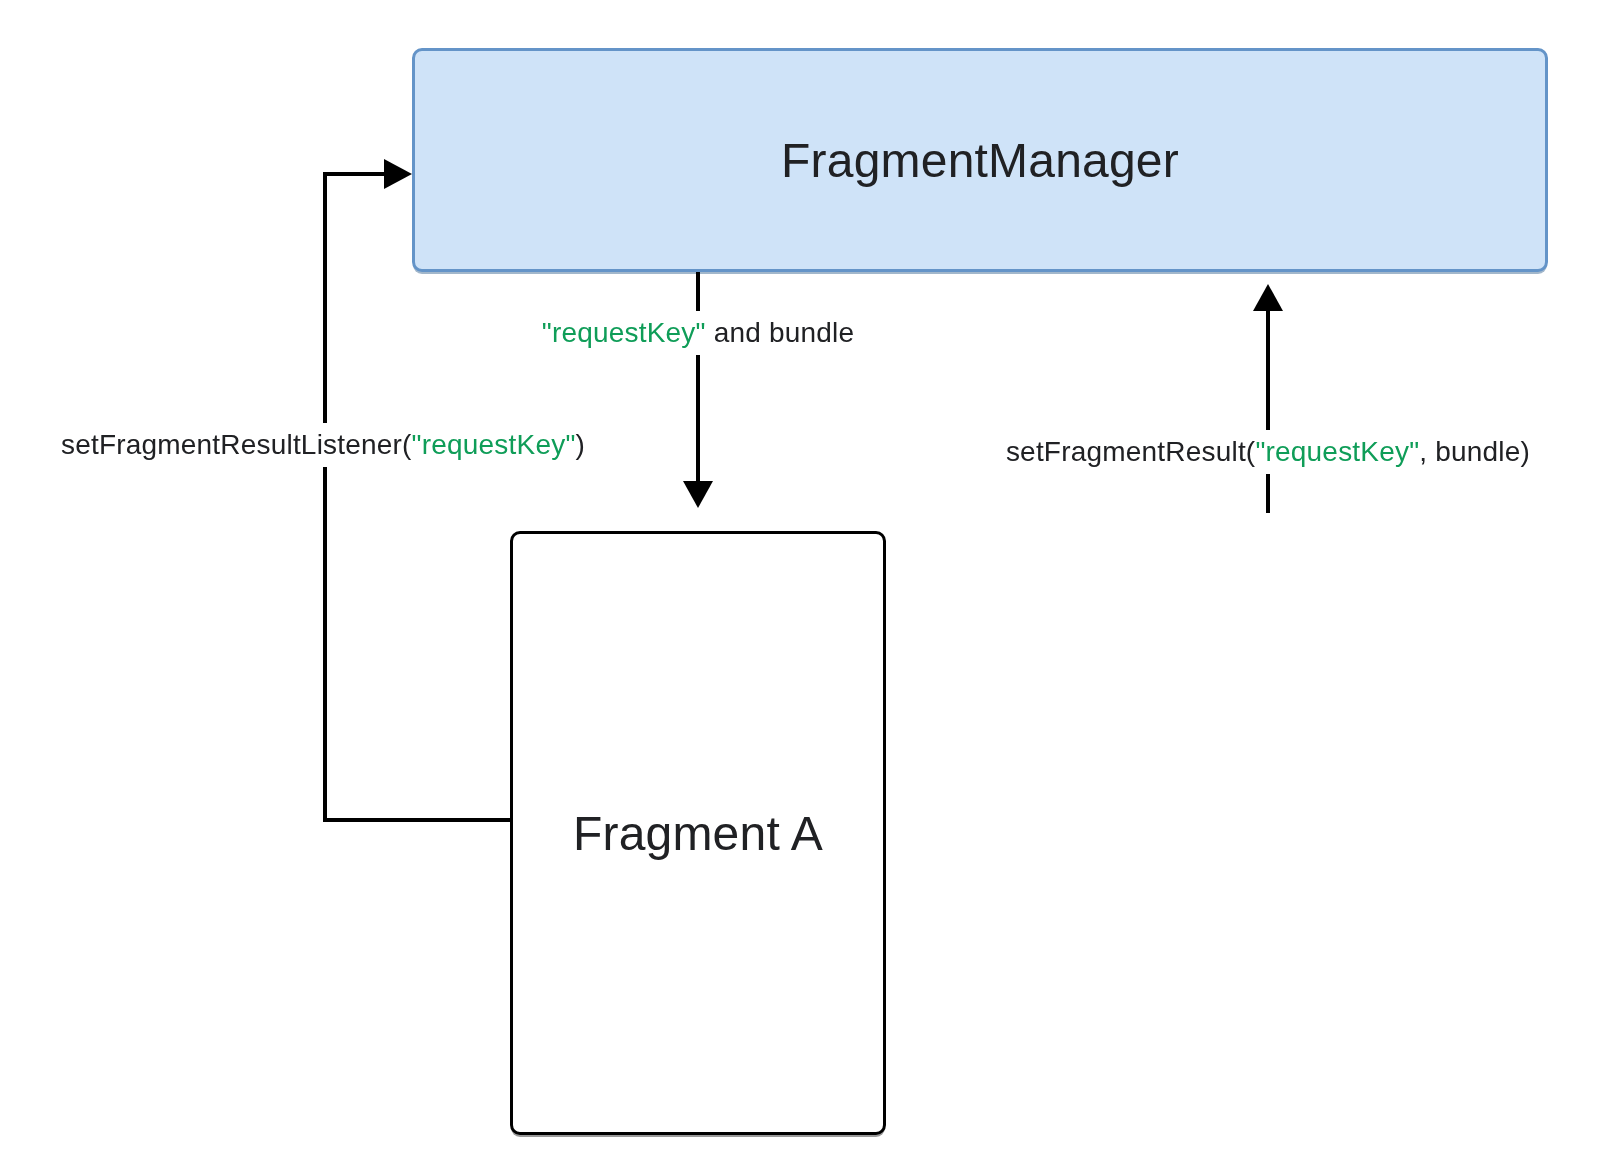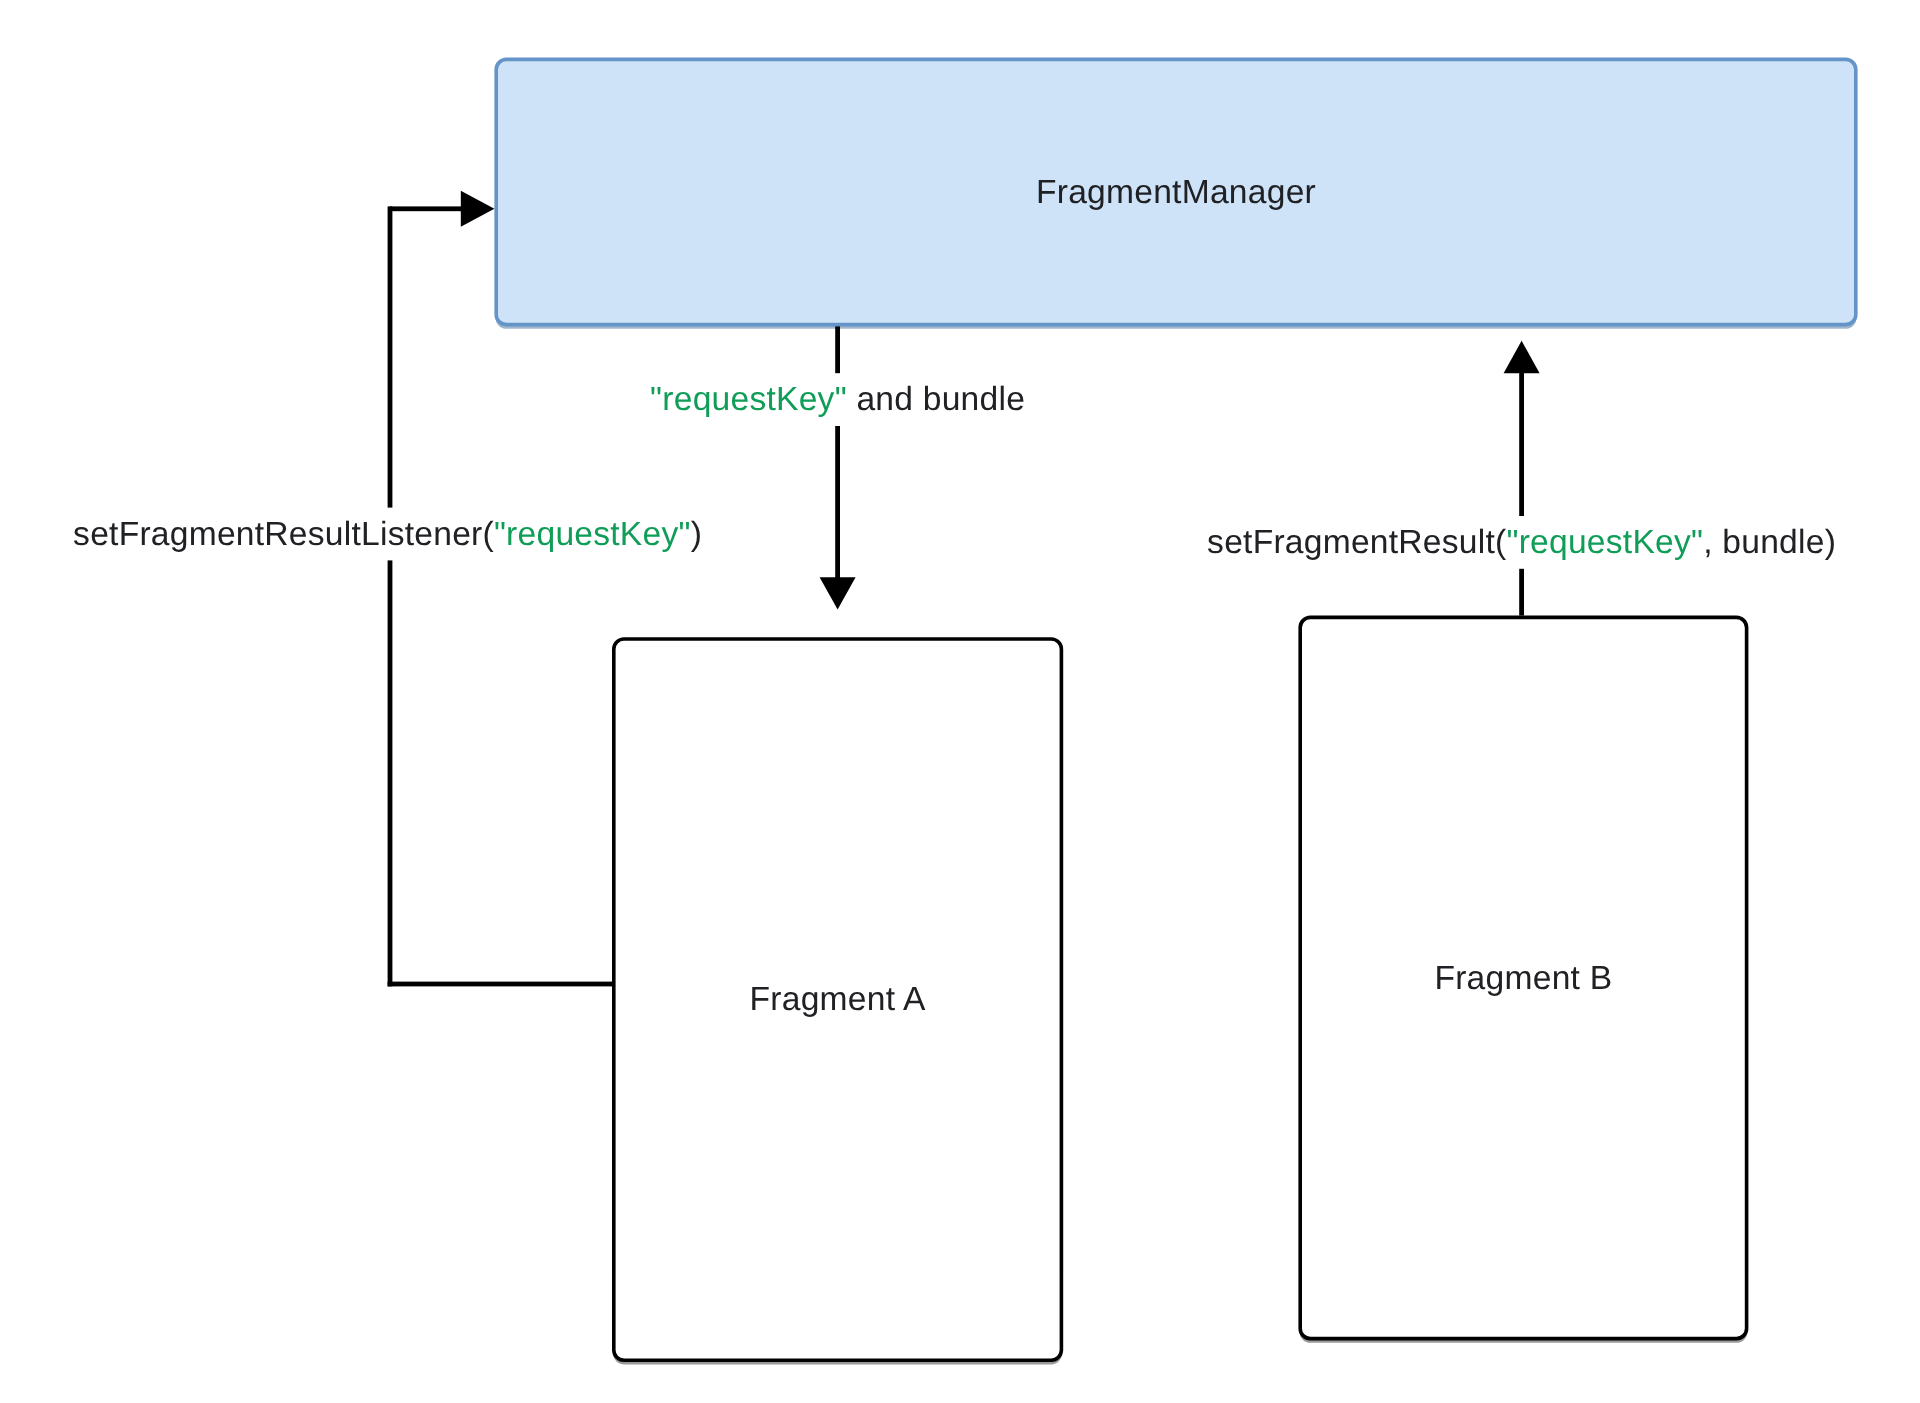--- a/index.html
+++ b/index.html
@@ -16,21 +16,21 @@
     color: var(--text, #202124);
     overflow: hidden;
   }
   .node {
     position: absolute;
     box-sizing: border-box;
     display: flex;
     align-items: center;
     justify-content: center;
     border-radius: 10px;
-    font-size: 28px;
+    font-size: 48px;
     letter-spacing: 0.2px;
   }
   .manager {
     left: 412px; top: 48px;
     width: 1136px; height: 224px;
     background: var(--manager_fill, #cfe3f8);
     border: 3px solid var(--manager_border, #6494c8);
     box-shadow: 0 3px 0 -1px rgba(86, 124, 161, 0.55);
   }
   .fragment {
@@ -83,23 +83,20 @@
 <div id="canvas" style="--manager_fill: #cfe3f8; --manager_border: #6494c8; --green: #0f9d58; --line: #000000; --text: #202124;">
 
   <div class="node manager">
     <span>FragmentManager</span>
   </div>
 
   <div class="node fragment frag-a">
     <span>Fragment A</span>
   </div>
 
-  <div class="node fragment frag-b">
-    <span>Fragment B</span>
-  </div>
 
   <div class="line" style="left:323px; top:818px; width:189px; height:4px;"></div>
   <div class="line" style="left:323px; top:172px; width:4px; height:650px;"></div>
   <div class="line" style="left:325px; top:172px; width:62px; height:4px;"></div>
   <div class="arrowhead head-right" style="left:384px; top:159px;"></div>
 
   <div class="line" style="left:696px; top:272px; width:4px; height:212px;"></div>
   <div class="arrowhead head-down" style="left:683px; top:481px;"></div>
 
   <div class="line" style="left:1266px; top:308px; width:4px; height:205px;"></div>

